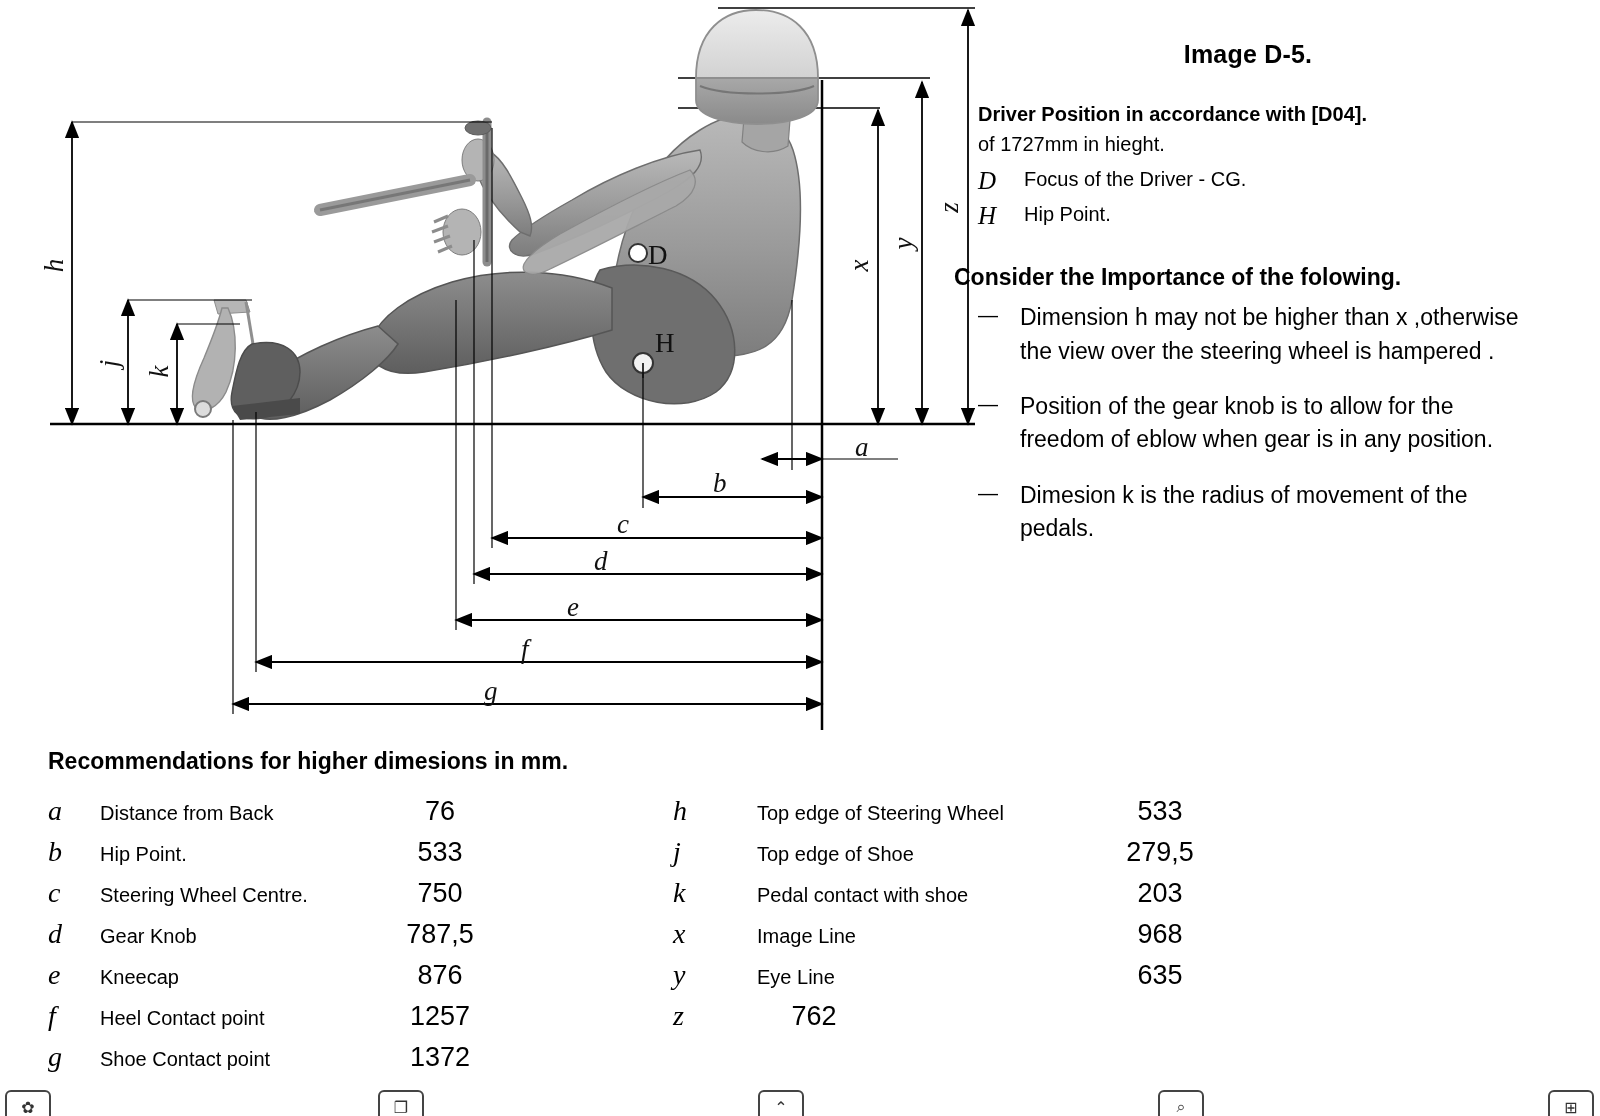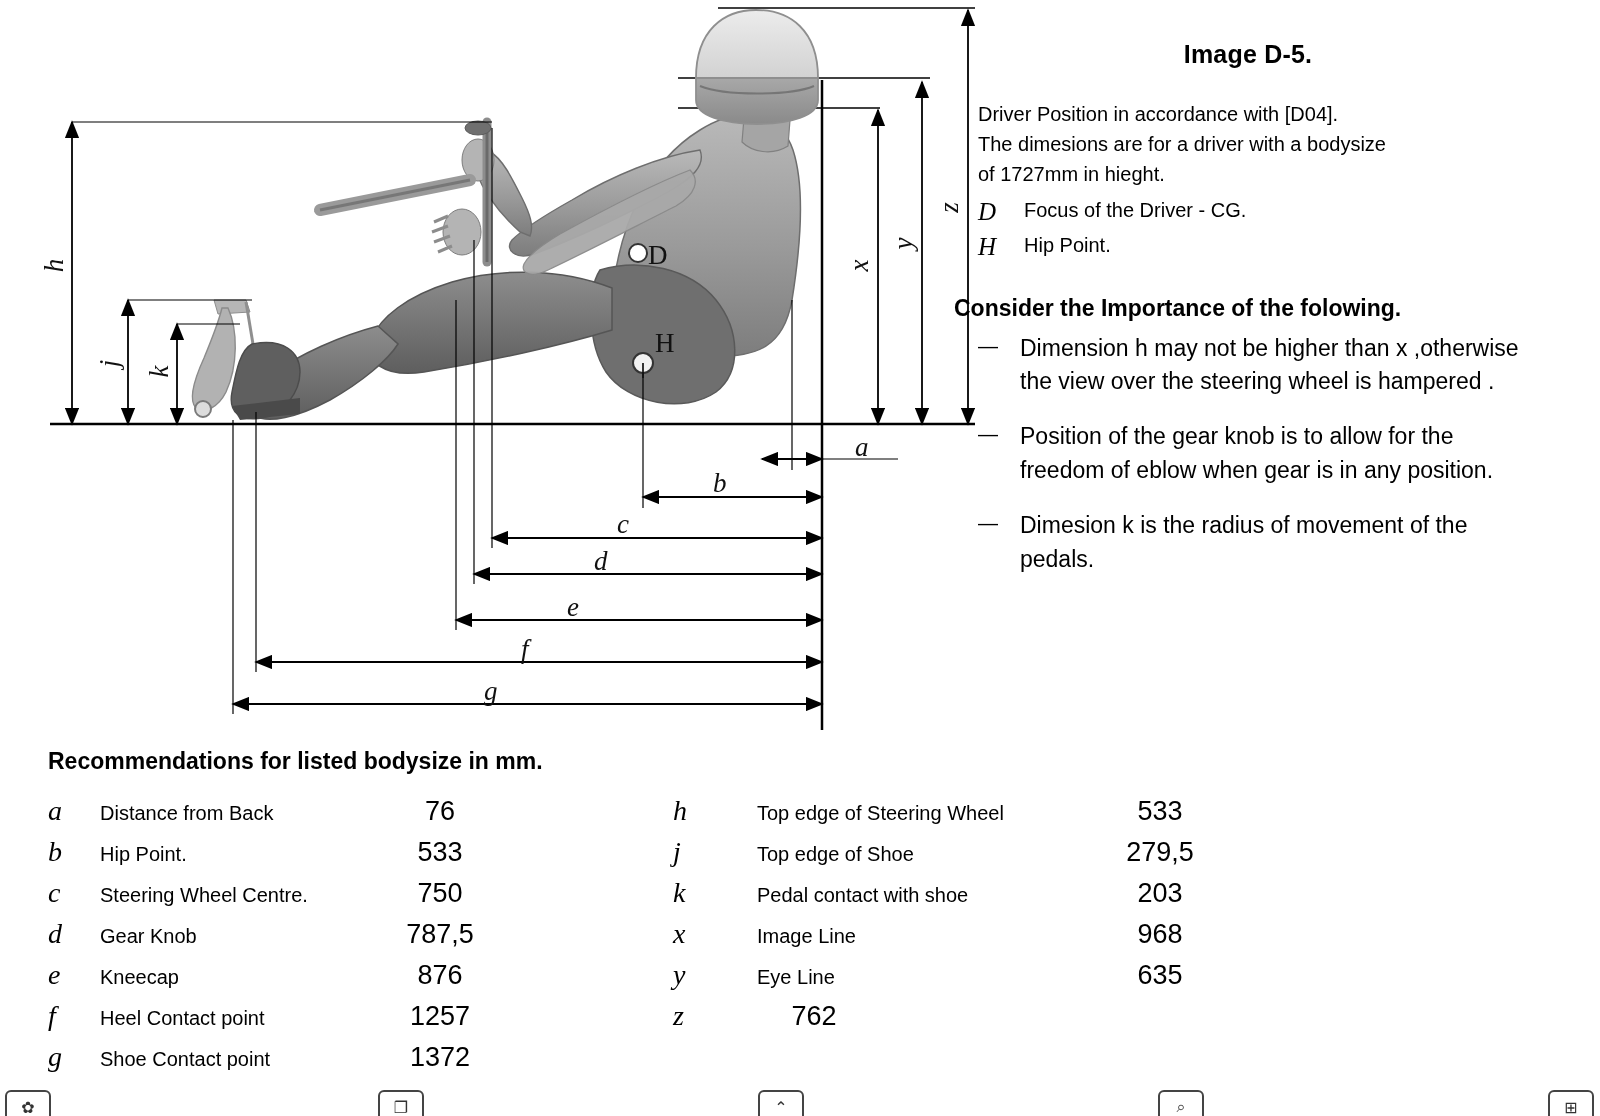--- a/index.html
+++ b/index.html
@@ -14,21 +14,21 @@
   .page{position:absolute;inset:0;}
 
   
   .right-col{
     position:absolute;left:968px;top:40px;width:560px;
   }
   .img-title{
     font-size:25px;font-weight:bold;text-align:center;margin:0 0 34px 0;
     letter-spacing:.2px;
   }
-  .sub-head{font-size:20px;font-weight:normal;margin:0 0 4px 10px;}
+  .sub-head{font-size:20px;font-weight:bold;margin:0 0 4px 10px;}
   .sub-line{font-size:20px;margin:0 0 2px 10px;line-height:1.42;}
   .defn{display:flex;align-items:flex-start;margin:10px 0 0 10px;}
   .defn .sym{
     font-family:"Liberation Serif", serif;font-style:italic;font-size:25px;
     width:46px;flex:none;line-height:1;
   }
   .defn .txt{font-size:20px;line-height:1.1;}
   .consider{
     font-size:23px;font-weight:bold;margin:36px 0 10px -14px;
   }
@@ -240,21 +240,20 @@
     <div class="dimlabel" style="left:594px;top:546px;">d</div>
     <div class="dimlabel" style="left:567px;top:592px;">e</div>
     <div class="dimlabel" style="left:521px;top:634px;">f</div>
     <div class="dimlabel" style="left:484px;top:676px;">g</div>
   </div>
 
   <div class="right-col">
     <div class="img-title">Image D-5.</div>
 
     <div class="sub-head">Driver Position in accordance with [D04].</div>
-    <div class="sub-line">The dimesions are for a driver with a bodysize</div>
     <div class="sub-line">of 1727mm in hieght.</div>
 
     <div class="defn">
       <div class="sym">D</div>
       <div class="txt">Focus of the Driver - CG.</div>
     </div>
     <div class="defn">
       <div class="sym">H</div>
       <div class="txt">Hip Point.</div>
     </div>
@@ -268,21 +267,21 @@
     <div class="bullet">
       <div class="dash">—</div>
       <div class="btxt">Position of the gear knob is to allow for the freedom of eblow when gear is in any position.</div>
     </div>
     <div class="bullet">
       <div class="dash">—</div>
       <div class="btxt">Dimesion k is the radius of movement of the pedals.</div>
     </div>
   </div>
 
-  <div class="rec-title">Recommendations for listed bodysize in mm.</div>
+  <div class="rec-title">Recommendations for higher dimesions in mm.</div>
 
   <div class="tables">
     <div class="tcol left">
       <div class="trow">
         <div class="sym">a</div>
         <div class="desc">Distance from Back</div>
         <div class="val">76</div>
       </div>
       <div class="trow">
         <div class="sym">b</div>

